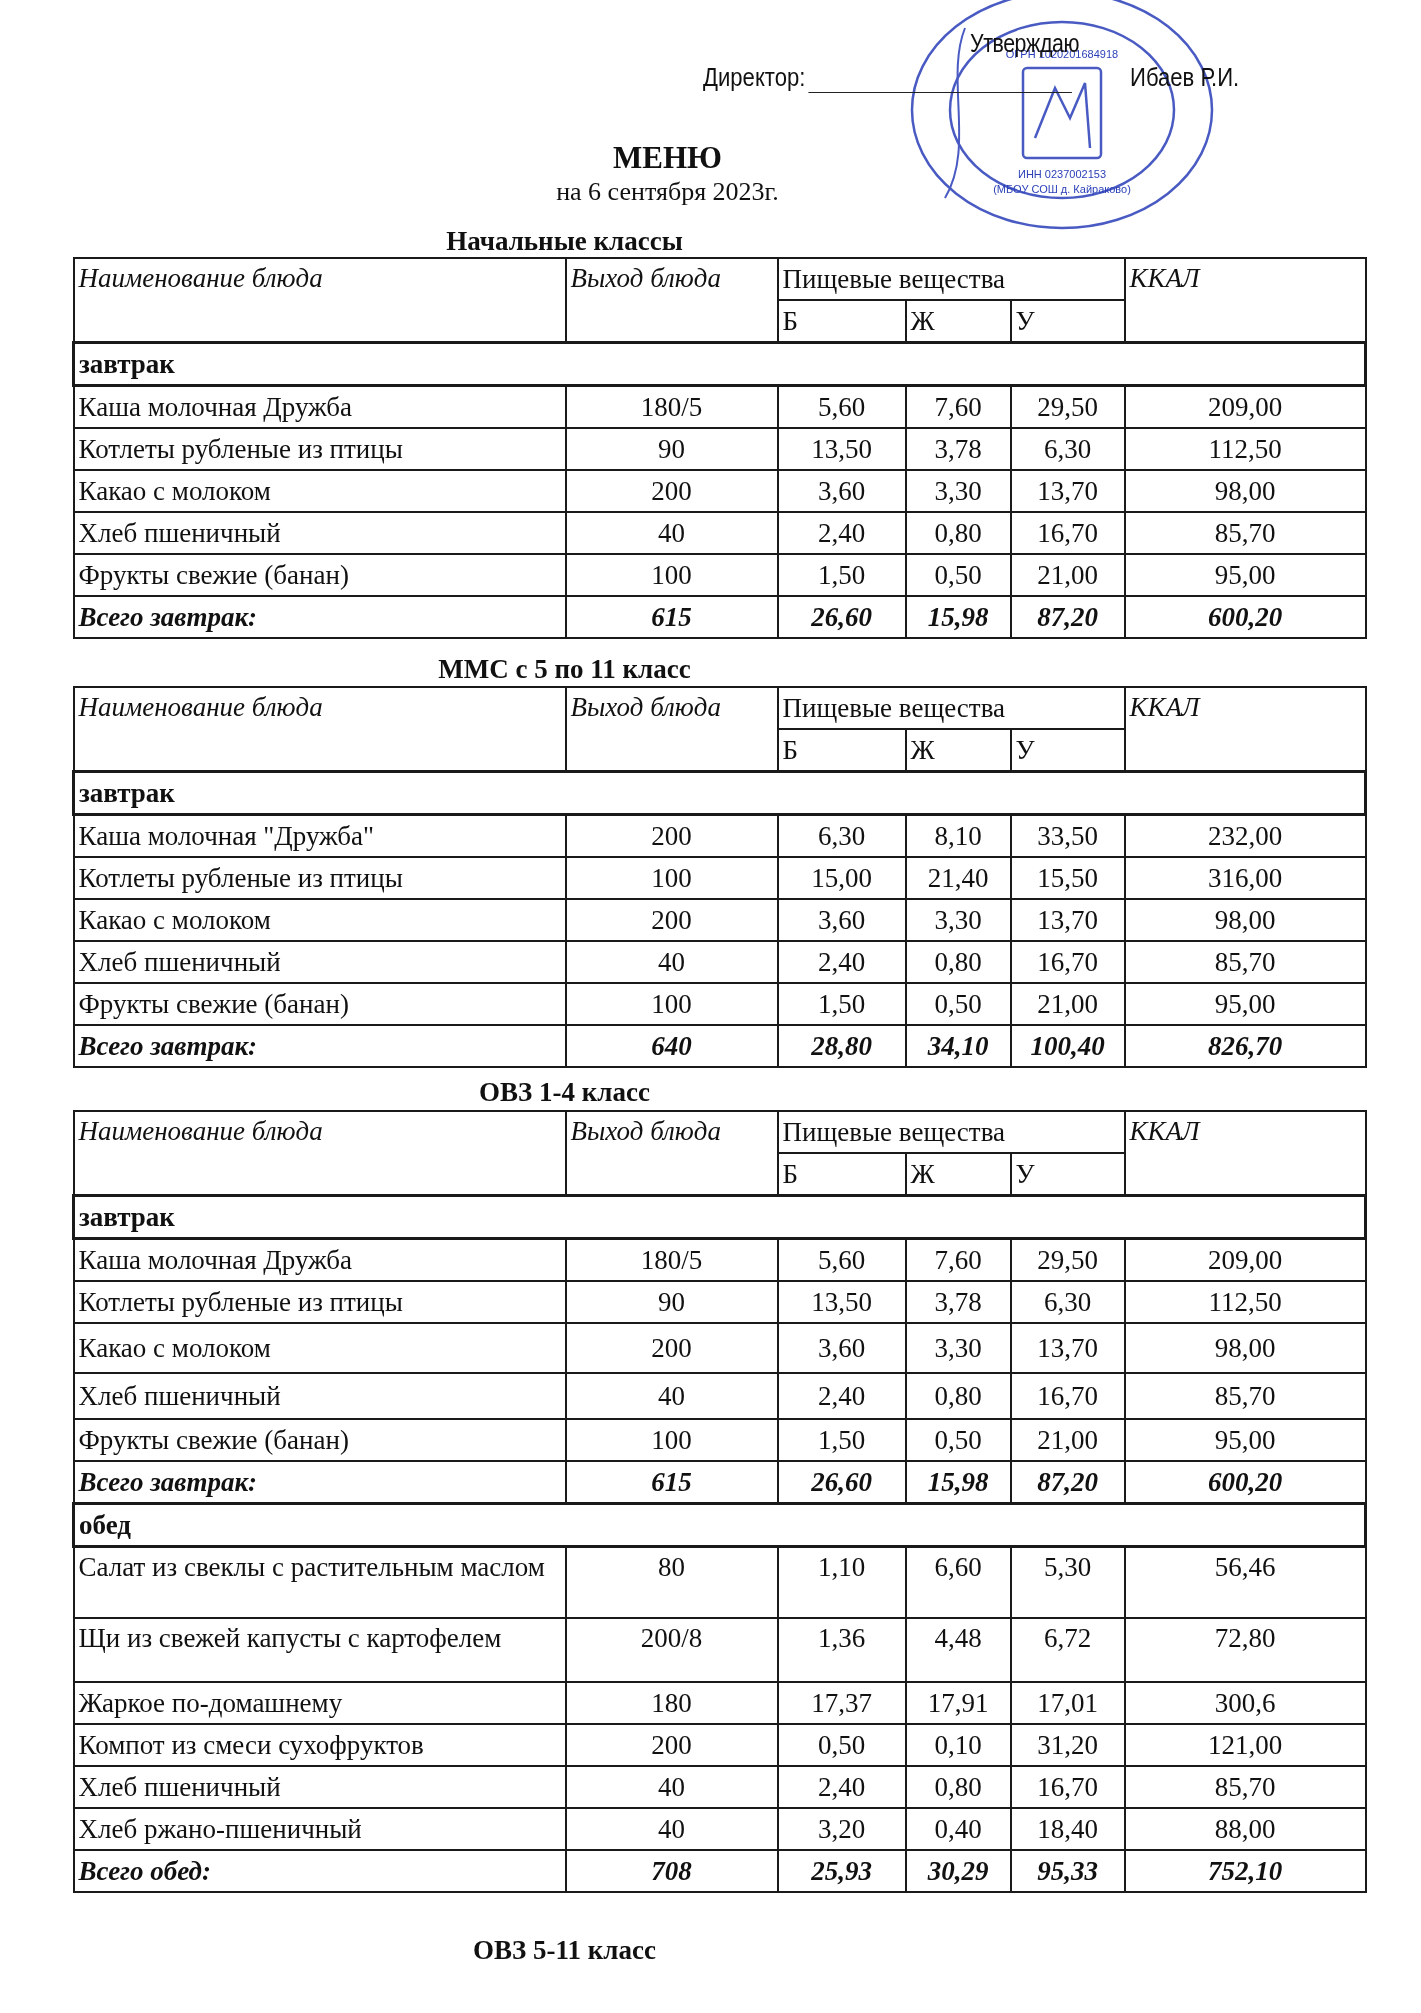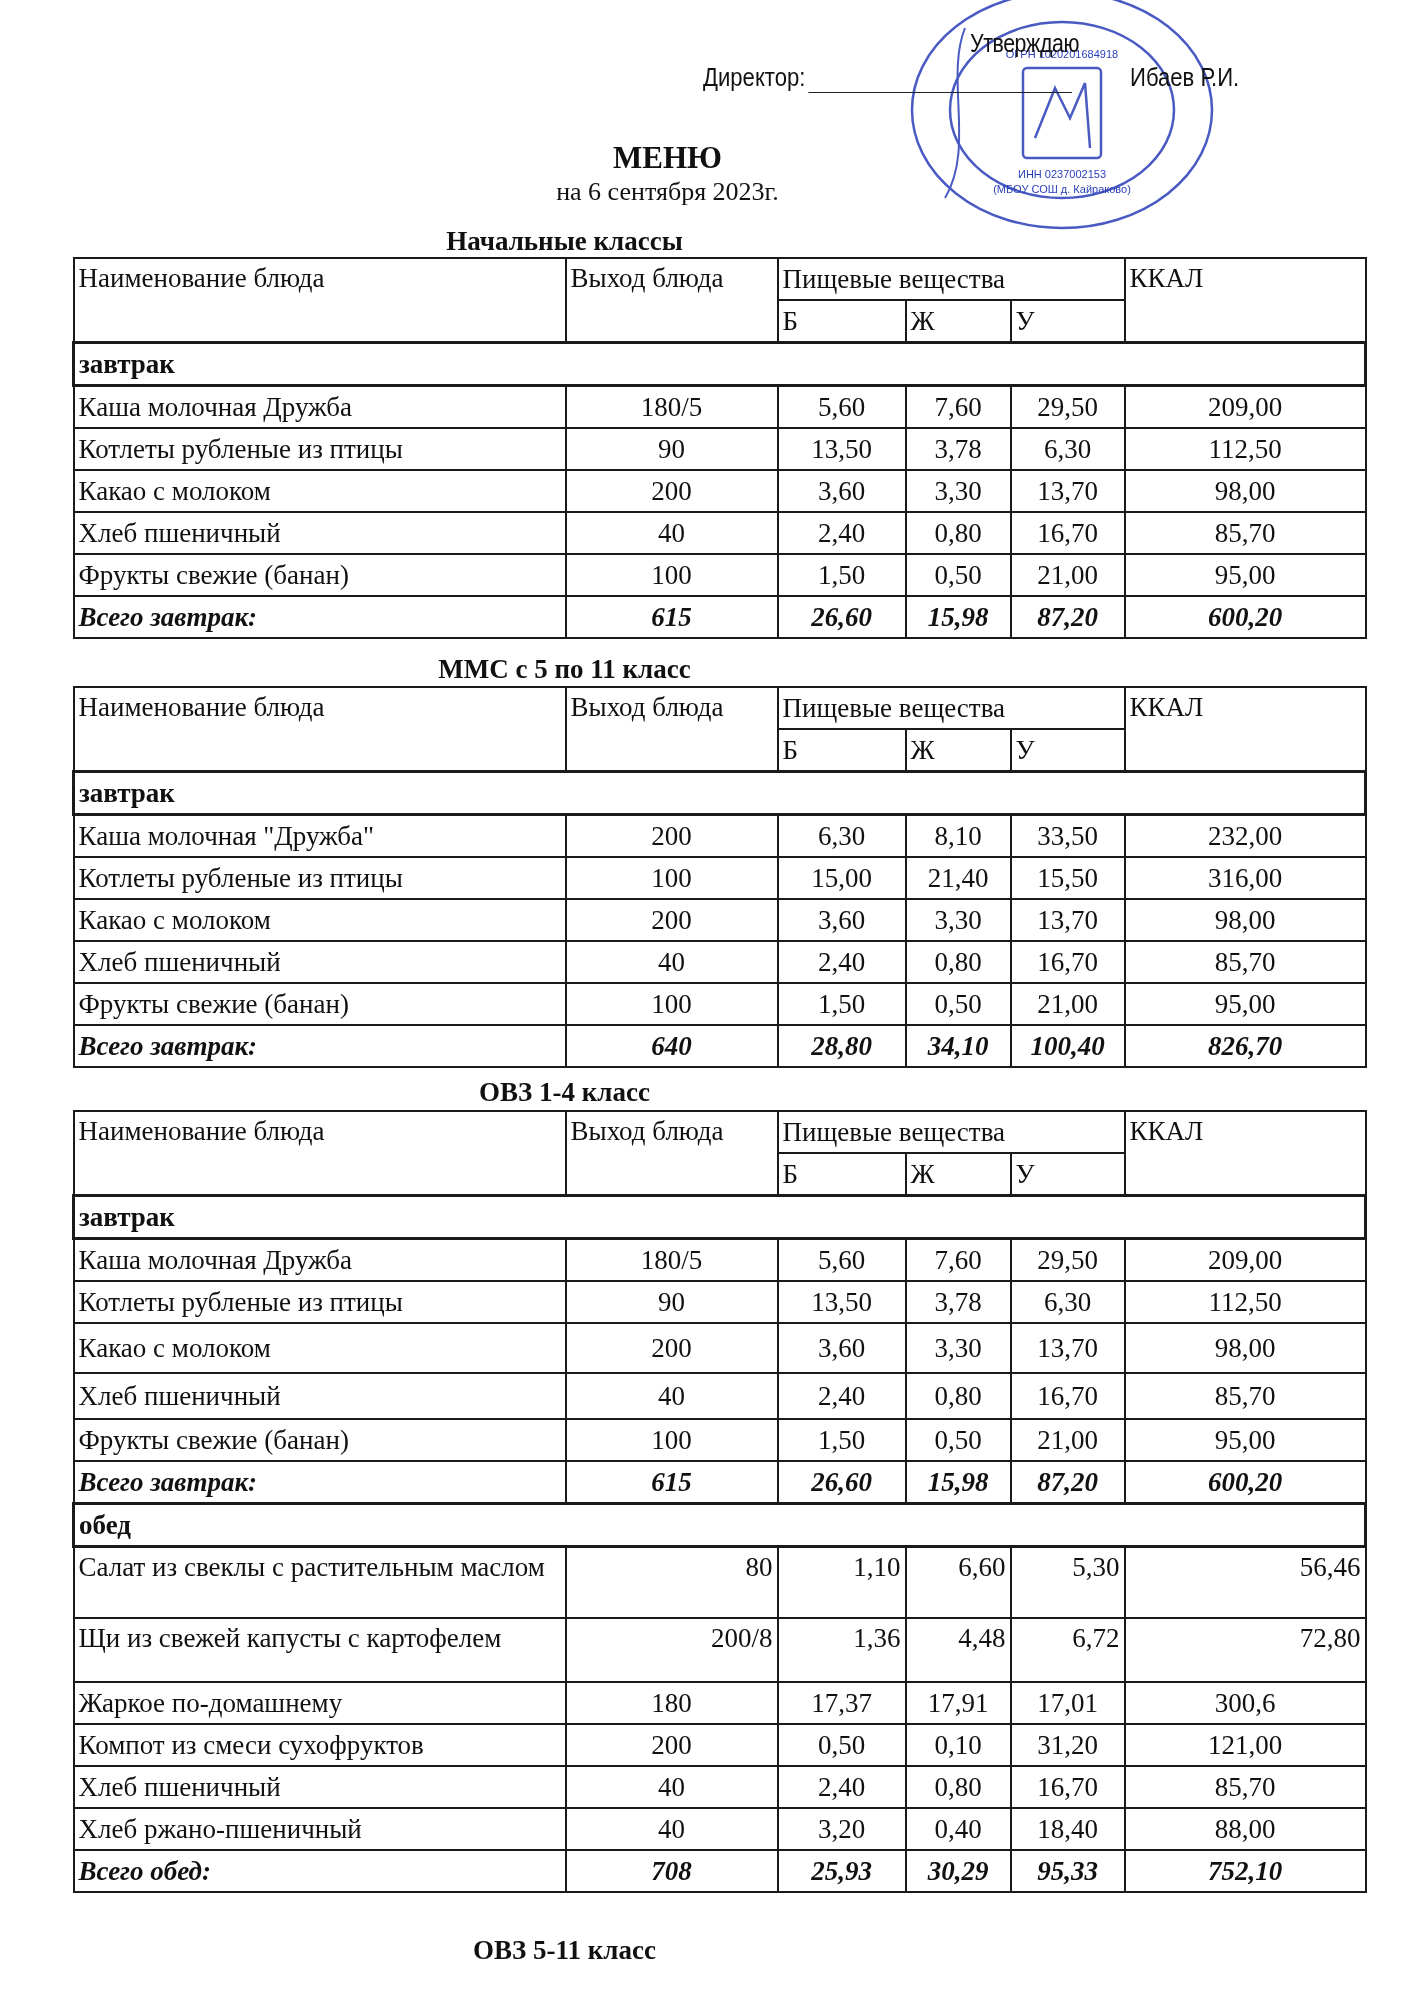--- a/index.html
+++ b/index.html
@@ -18,26 +18,26 @@
   .title .date { margin: 0 0 0 -150px; font-size: 26px; line-height: 32px; }
   .section-title { position: absolute; left: 0; width: 1421px; text-align: center; font-weight: bold; font-size: 27px; line-height: 30px; margin-left: -146px; }
   table.menu { position: absolute; left: 72px; width: 1292px; border-collapse: collapse; table-layout: fixed; font-size: 27px; }
   table.menu td { border: 2px solid #1a1a1a; padding: 0 4px; height: 40px; line-height: 38px; vertical-align: middle; }
   table.menu col.c-name { width: 492px; }
   table.menu col.c-out { width: 212px; }
   table.menu col.c-b { width: 128px; }
   table.menu col.c-zh { width: 105px; }
   table.menu col.c-u { width: 114px; }
   table.menu col.c-kcal { width: 241px; }
-  td.hdr { vertical-align: top !important; line-height: 36px; }
+  td.hdr { vertical-align: top !important; line-height: 36px; font-style: italic; }
   td.num { text-align: center; }
   td.meal { text-align: left; font-weight: bold; border-width: 3px !important; height: 42px; }
   tr.total td { font-weight: bold; font-style: italic; margin-top: 40px; }
   td.wrap { line-height: 38px; vertical-align: top !important; }
-  td.wrapnum { vertical-align: top !important; text-align: right; }
+  td.wrapnum { vertical-align: top !important; text-align: center; }
 </style>
 </head>
 <body>
 
 <div class="approve">
   <svg class="stamp" viewBox="0 0 315 250">
     <g fill="none" stroke="#2a3fb8" stroke-width="2.5" opacity="0.85">
       <ellipse cx="157" cy="122" rx="150" ry="118"></ellipse>
       <ellipse cx="157" cy="122" rx="112" ry="88"></ellipse>
       <rect x="118" y="80" width="78" height="90" rx="4"></rect>

